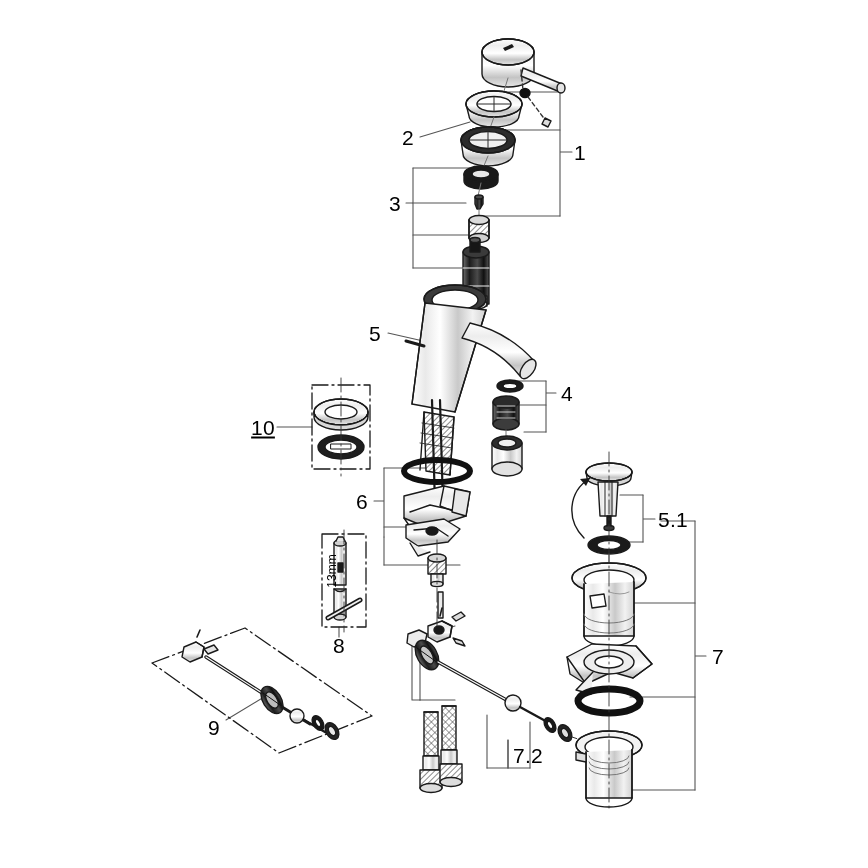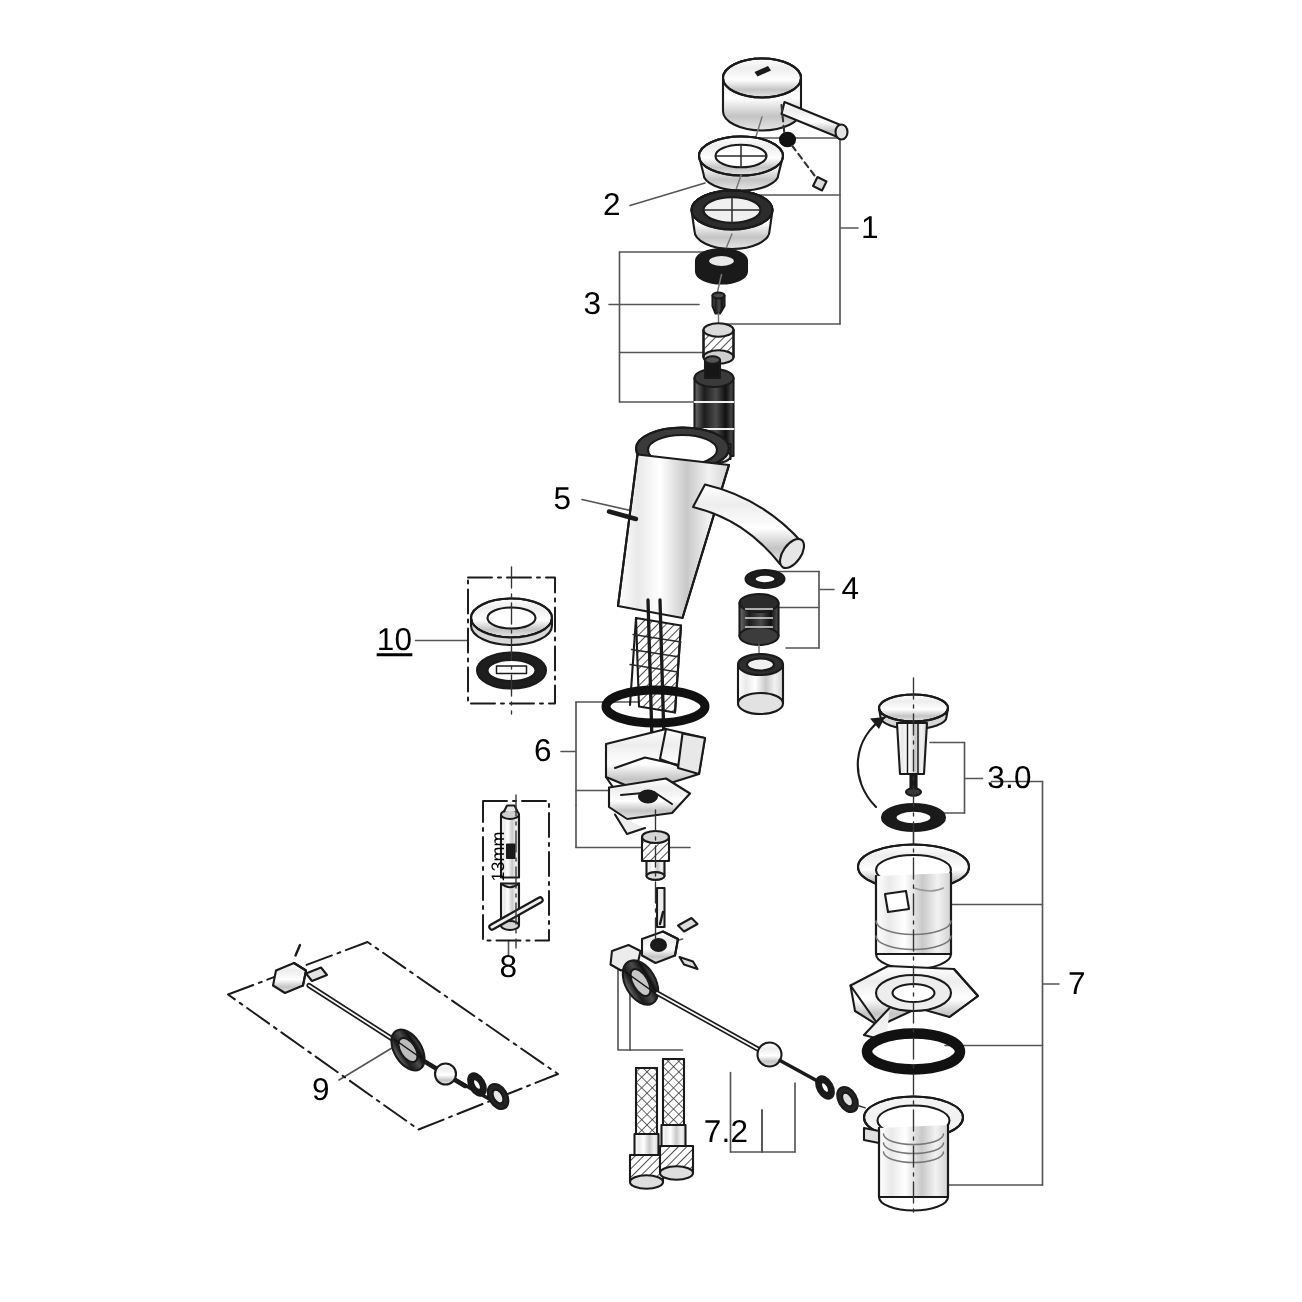--- a/index.html
+++ b/index.html
@@ -425,21 +425,21 @@
     </g>
   </svg>
 
   <div class="callout" style="left:580px; top:152px;">1</div>
   <div class="callout" style="left:408px; top:137px;">2</div>
   <div class="callout" style="left:395px; top:203px;">3</div>
   <div class="callout" style="left:567px; top:393px;">4</div>
   <div class="callout" style="left:375px; top:333px;">5</div>
   <div class="callout" style="left:362px; top:501px;">6</div>
   <div class="callout" style="left:718px; top:656px;">7</div>
-  <div class="callout" style="left:673px; top:519px;">3.0</div>
-  <div class="callout" style="left:484px; top:755px;">7.2</div>
+  <div class="callout" style="left:673px; top:519px;">5.1</div>
+  <div class="callout" style="left:528px; top:755px;">7.2</div>
   <div class="callout" style="left:339px; top:645px;">8</div>
   <div class="callout" style="left:214px; top:727px;">9</div>
   <div class="callout" style="left:263px; top:427px;text-decoration:underline;">10</div>
 
   <div class="dimtext" style="left:332px; top:571px;">13mm</div>
 
 </div>
 
 </body></html>

